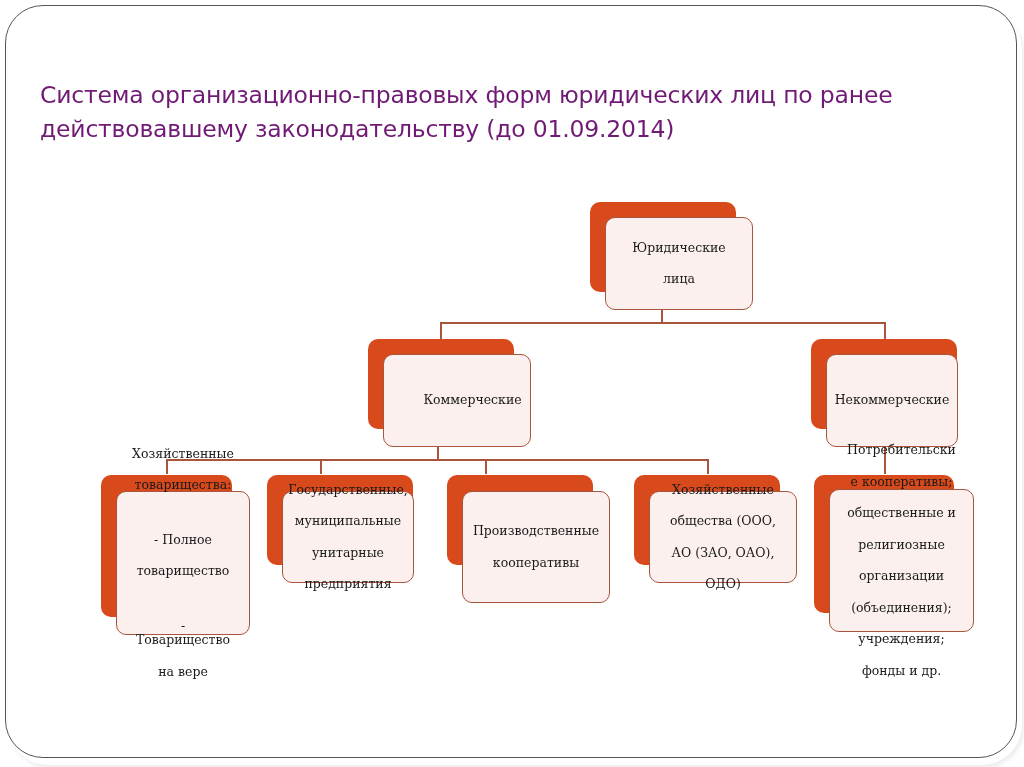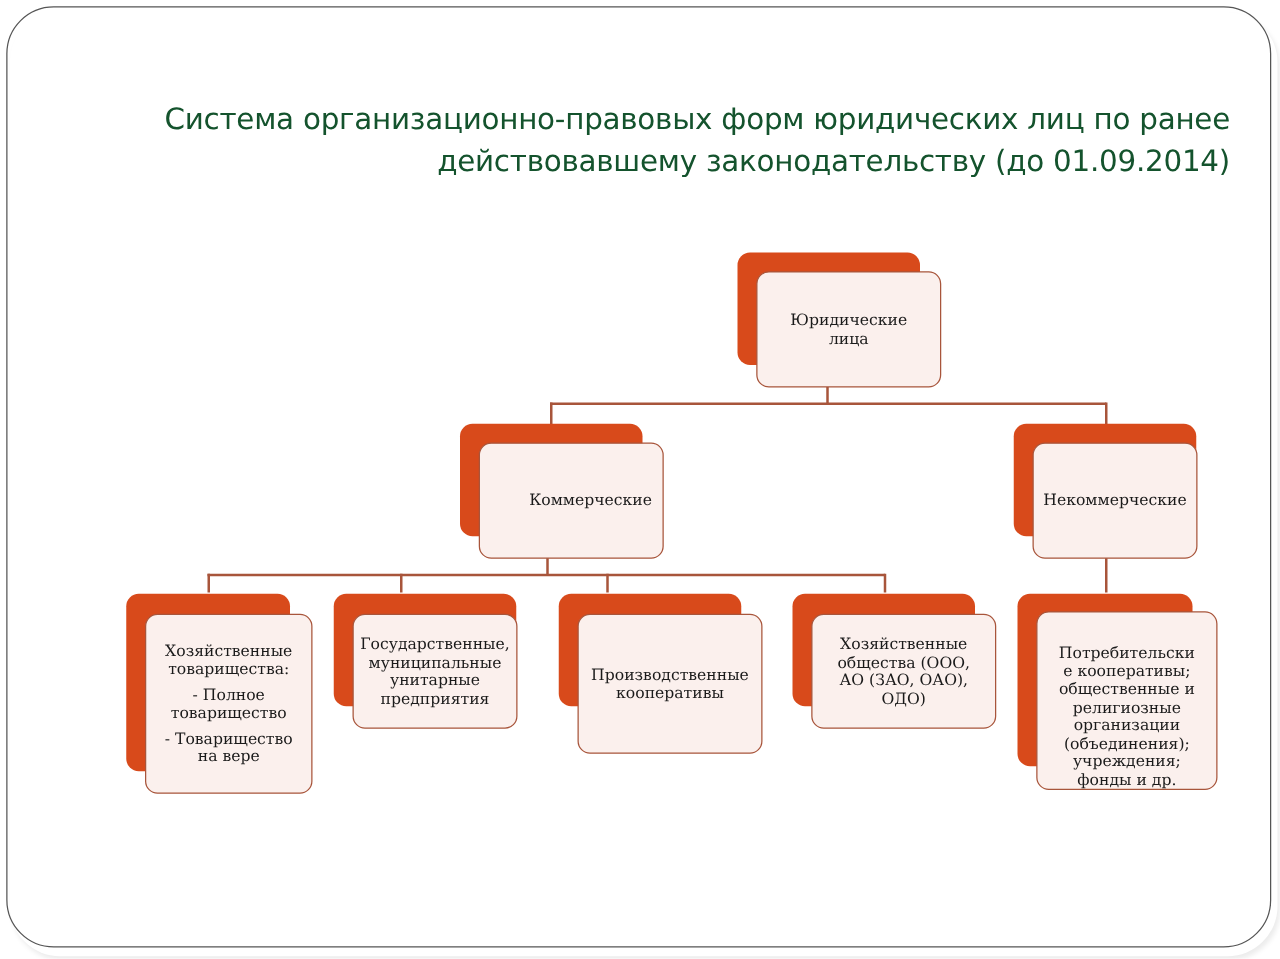--- a/index.html
+++ b/index.html
@@ -1,25 +1,25 @@
 <!DOCTYPE html>
 <html><head>
 <meta charset="utf-8">
 <style>
   html, body { margin:0; padding:0; }
   body { width:1024px; height:767px; background:#ffffff; position:relative; overflow:hidden; font-family:"DejaVu Serif", serif; }
   .frame { position:absolute; left:5px; top:5px; width:1012px; height:753px; border:1.5px solid #555; border-radius:38px; box-sizing:border-box; }
   .shadow { position:absolute; left:8px; top:10px; width:1014px; height:755px; border-radius:40px; box-shadow: 2px 3px 4px rgba(0,0,0,0.08); }
-  .title { position:absolute; left:40px; top:78px; width:944px; text-align:right; font-family:"DejaVu Sans", sans-serif; font-size:23.5px; line-height:34px; color:#14532d; letter-spacing:-0.2px; }
+  .title { position:absolute; left:40px; top:78px; width:944px; text-align:left; font-family:"DejaVu Sans", sans-serif; font-size:23.5px; line-height:34px; color:#701a75; letter-spacing:-0.2px; }
   .line { position:absolute; background:#a8553b; }
   .node { position:absolute; }
   .node .back { position:absolute; background:#d84a1b; border-radius:10px; }
   .node .front { position:absolute; background:#fbf0ed; border:1.5px solid #a8553b; border-radius:10px; box-sizing:border-box; display:flex; align-items:center; justify-content:center; text-align:center; }
   .node .front .txt { font-size:12.5px; line-height:14.5px; color:#1a1a1a; font-family:"DejaVu Serif", serif; }
-  .node .front .txt div { margin:0; }
+  .node .front .txt div { margin:17px; }
   .gap { height:6px; }
 </style>
 </head>
 <body>
 
 <div class="shadow"></div>
 <div class="frame"></div>
 
 <div class="title">
   <div>Система организационно-правовых форм юридических лиц по ранее</div>
@@ -108,21 +108,21 @@
       <div>Хозяйственные</div>
       <div>общества (ООО,</div>
       <div>АО (ЗАО, ОАО),</div>
       <div>ОДО)</div>
     </div>
   </div>
 </div>
 
 <div class="node" style="left:814px; top:475px;">
   <div class="back" style="left:0; top:0; width:140px; height:138px;"></div>
-  <div class="front" style="left:15px; top:14px; width:145px; height:143px;align-items:flex-end;">
+  <div class="front" style="left:15px; top:14px; width:145px; height:143px;">
     <div class="txt">
       <div>Потребительски</div>
       <div>е кооперативы;</div>
       <div>общественные и</div>
       <div>религиозные</div>
       <div>организации</div>
       <div>(объединения);</div>
       <div>учреждения;</div>
       <div>фонды и др.</div>
     </div>

